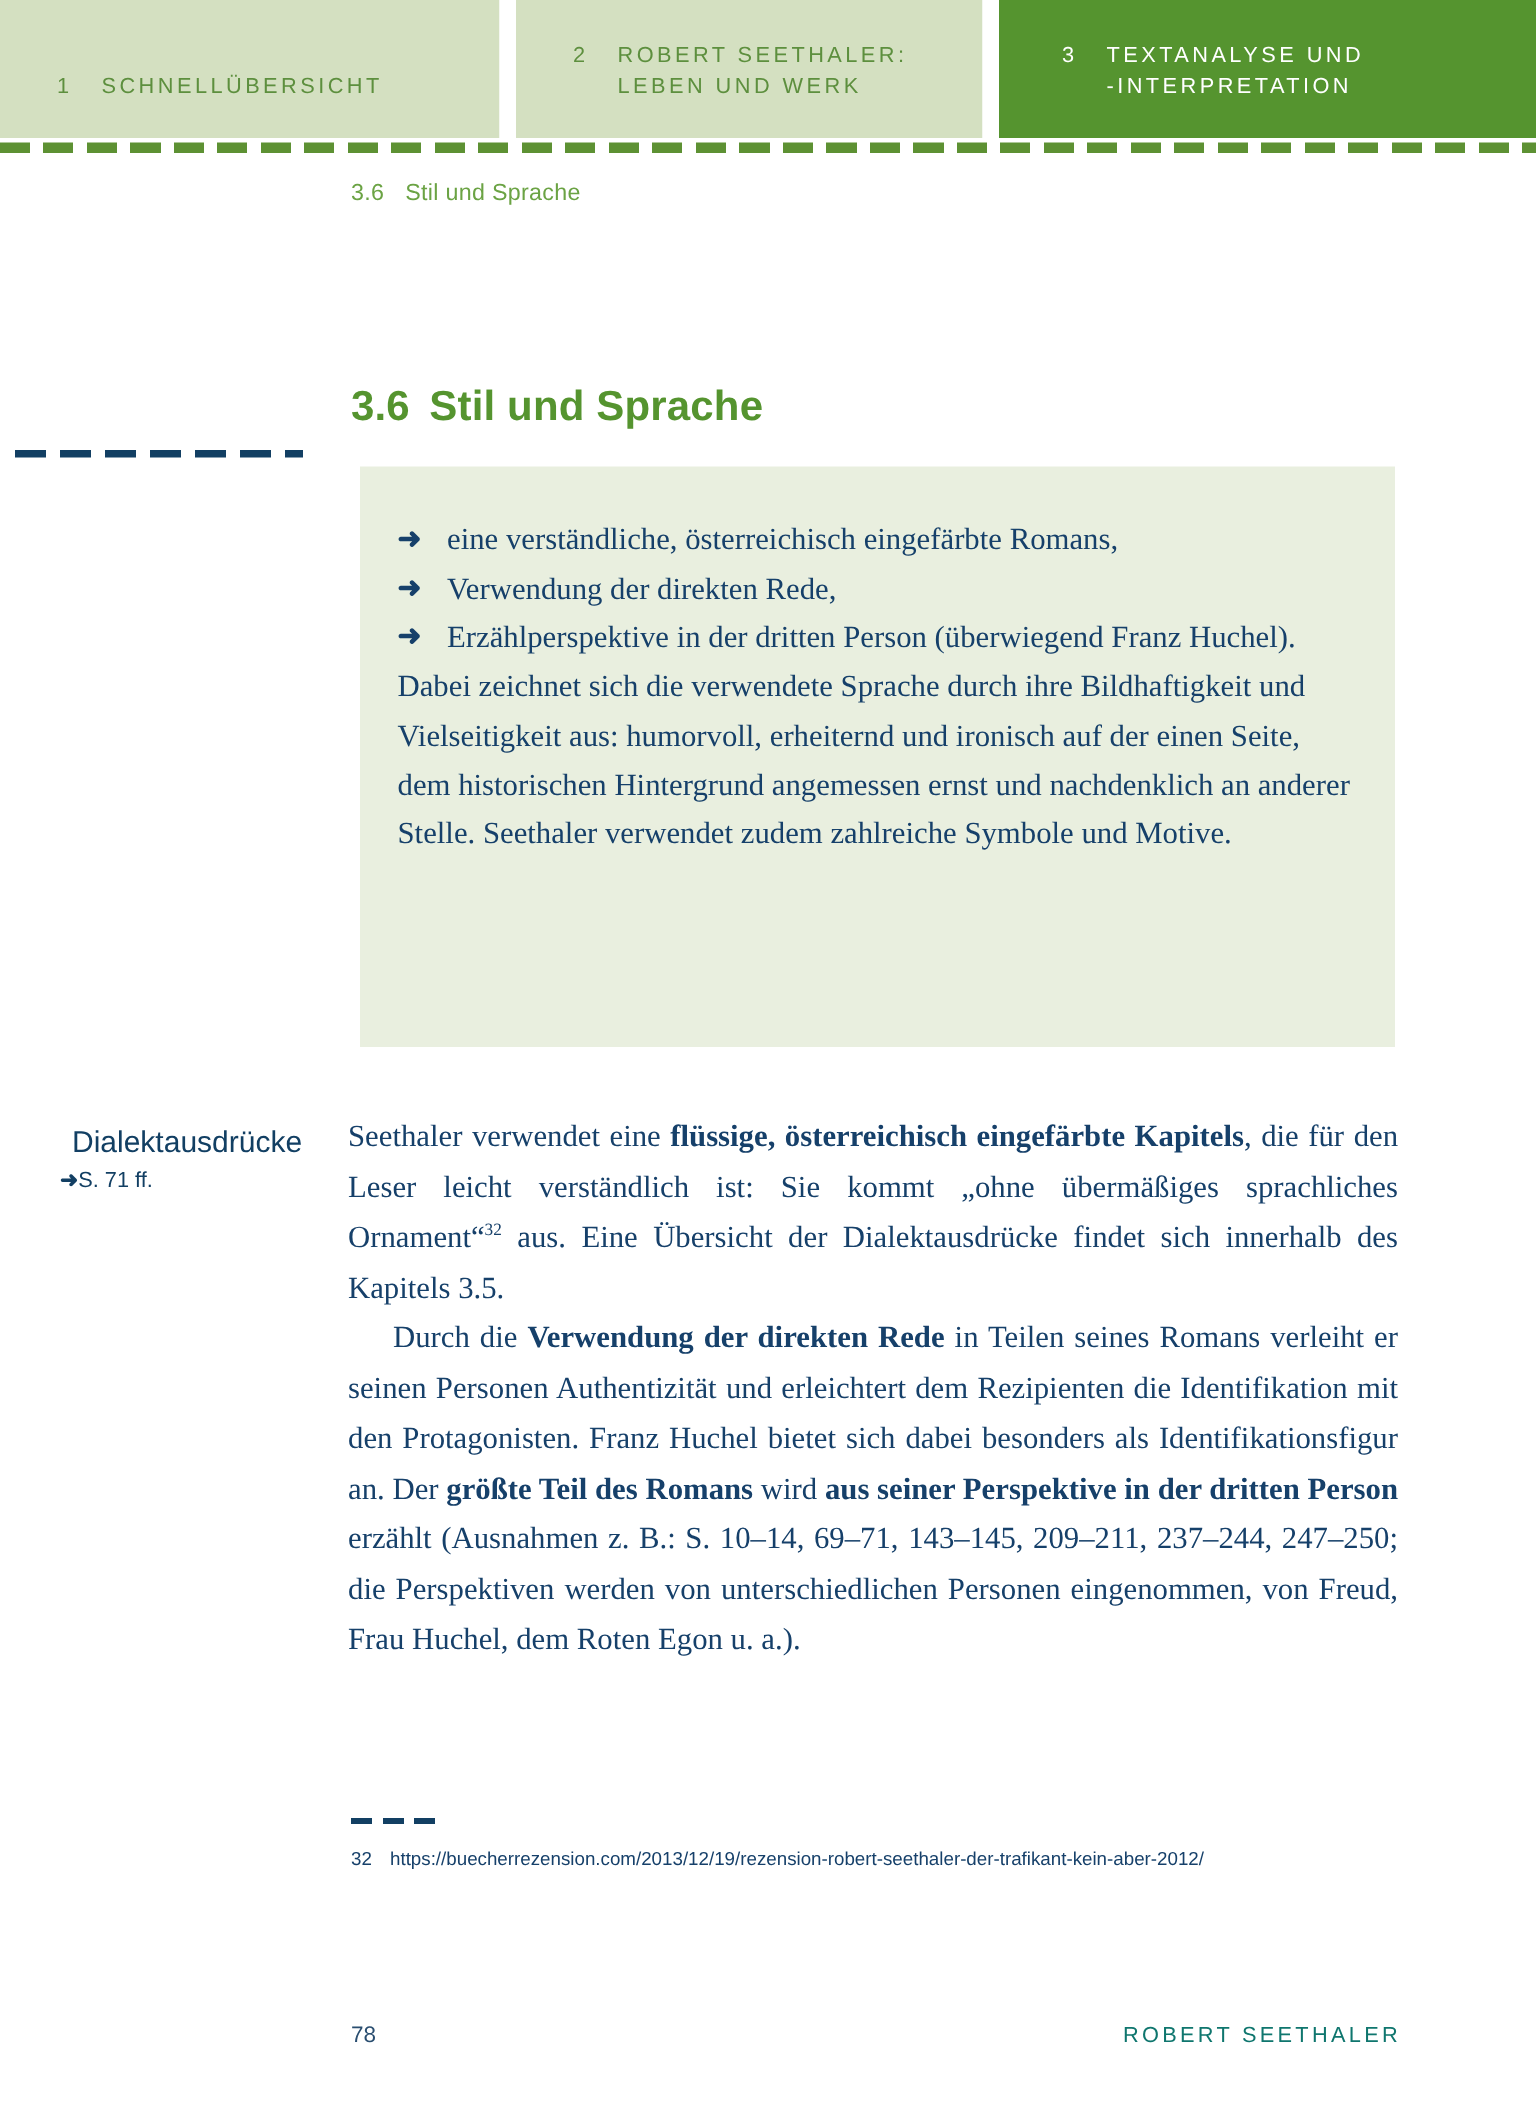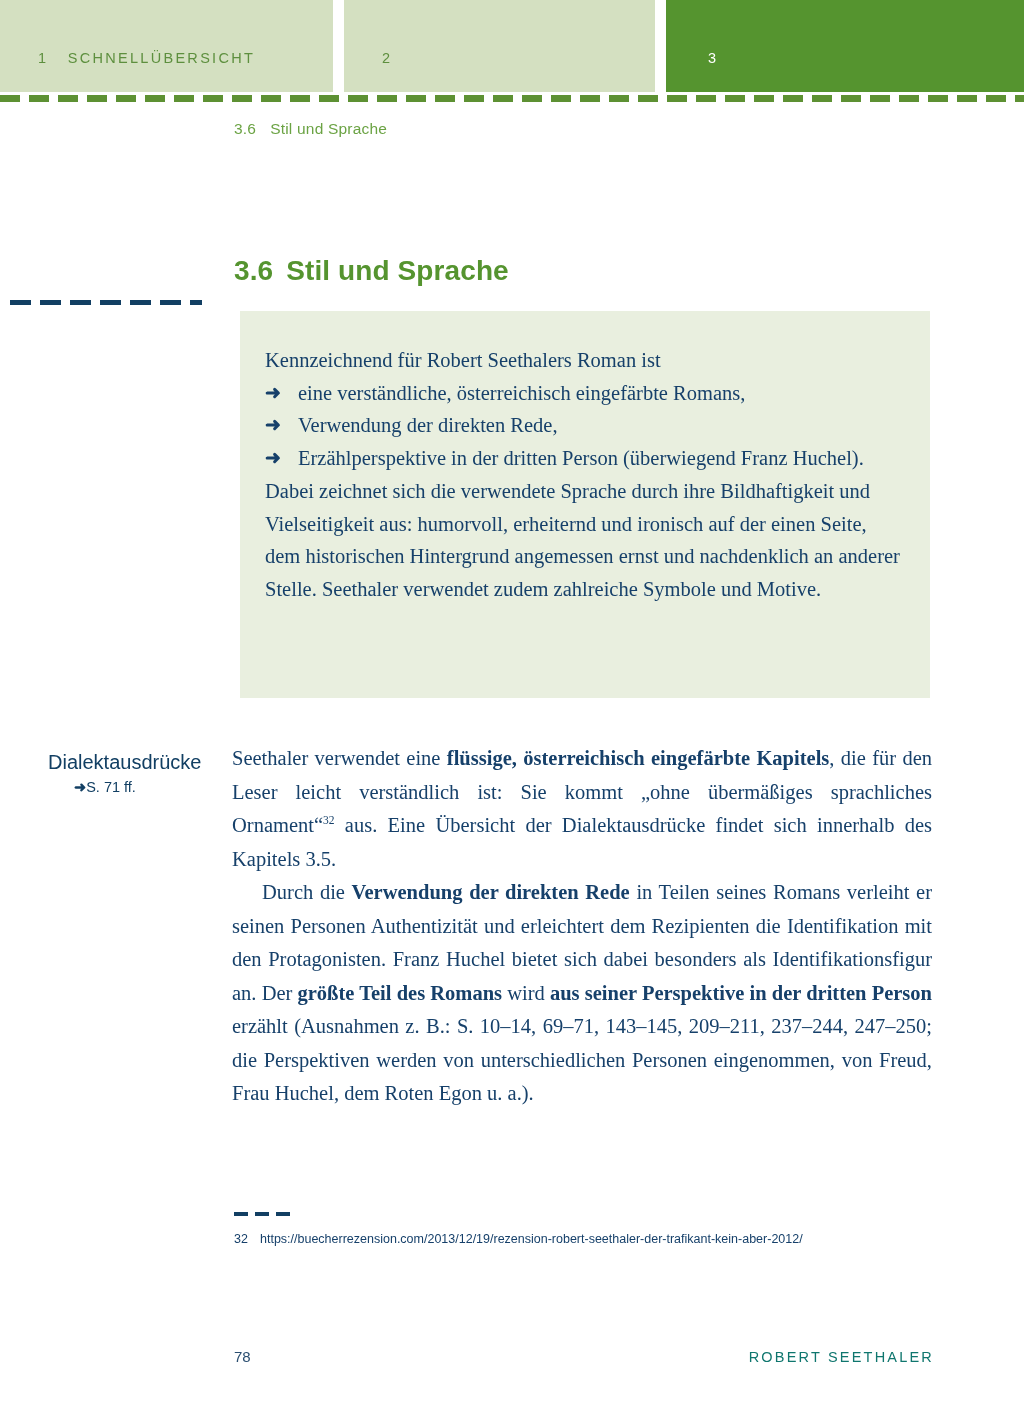--- a/index.html
+++ b/index.html
@@ -130,21 +130,21 @@
     left: 0;
     width: 205px;
     text-align: left;
   }
   .margin-note-dia .mn-title {
     margin-left: 48px;
     font-size: 20px;
     line-height: 1.45;
   }
   .margin-note-dia .mn-ref {
-    margin-left: 74px;
+    margin-left: 40px;
     font-size: 14.5px;
     line-height: 1.45;
   }
   .mn-arrow { font-weight: bold; }
 
   
   .summary-box {
     position: absolute;
     top: 311px;
     left: 240px;
@@ -259,45 +259,48 @@
   <div class="tab tab-1">
     <div class="tab-inner">
       <span class="tab-num">1</span>
       <span class="tab-label">SCHNELLÜBERSICHT</span>
     </div>
   </div>
   <div class="tab-gap"></div>
   <div class="tab tab-2">
     <div class="tab-inner">
       <span class="tab-num">2</span>
+      <span class="tab-label">ROBERT SEETHALER:
+LEBEN UND WERK</span>
     </div>
   </div>
   <div class="tab-gap"></div>
   <div class="tab tab-3">
     <div class="tab-inner">
       <span class="tab-num">3</span>
+      <span class="tab-label">TEXTANALYSE UND
+-INTERPRETATION</span>
     </div>
   </div>
 </div>
 <div class="header-rule"></div>
 
 <div class="running-head">
   <span class="rh-num">3.6</span><span class="rh-title">Stil und Sprache</span>
 </div>
 
 <h1 class="section-heading">
   <span class="sh-num">3.6</span><span class="sh-title">Stil und Sprache</span>
 </h1>
 
 <div class="margin-note margin-note-zf">
   <div class="margin-rule"></div>
 </div>
 
 <div class="summary-box">
-  <p>Kennzeichnend für Robert Seethalers Roman ist</p>
   <ul class="summary-list">
     <li>
       <span class="s-bullet">➜</span>
       <span class="s-item-text">eine verständliche, österreichisch eingefärbte Romans,</span>
     </li>
     <li>
       <span class="s-bullet">➜</span>
       <span class="s-item-text">Verwendung der direkten Rede,</span>
     </li>
     <li>

